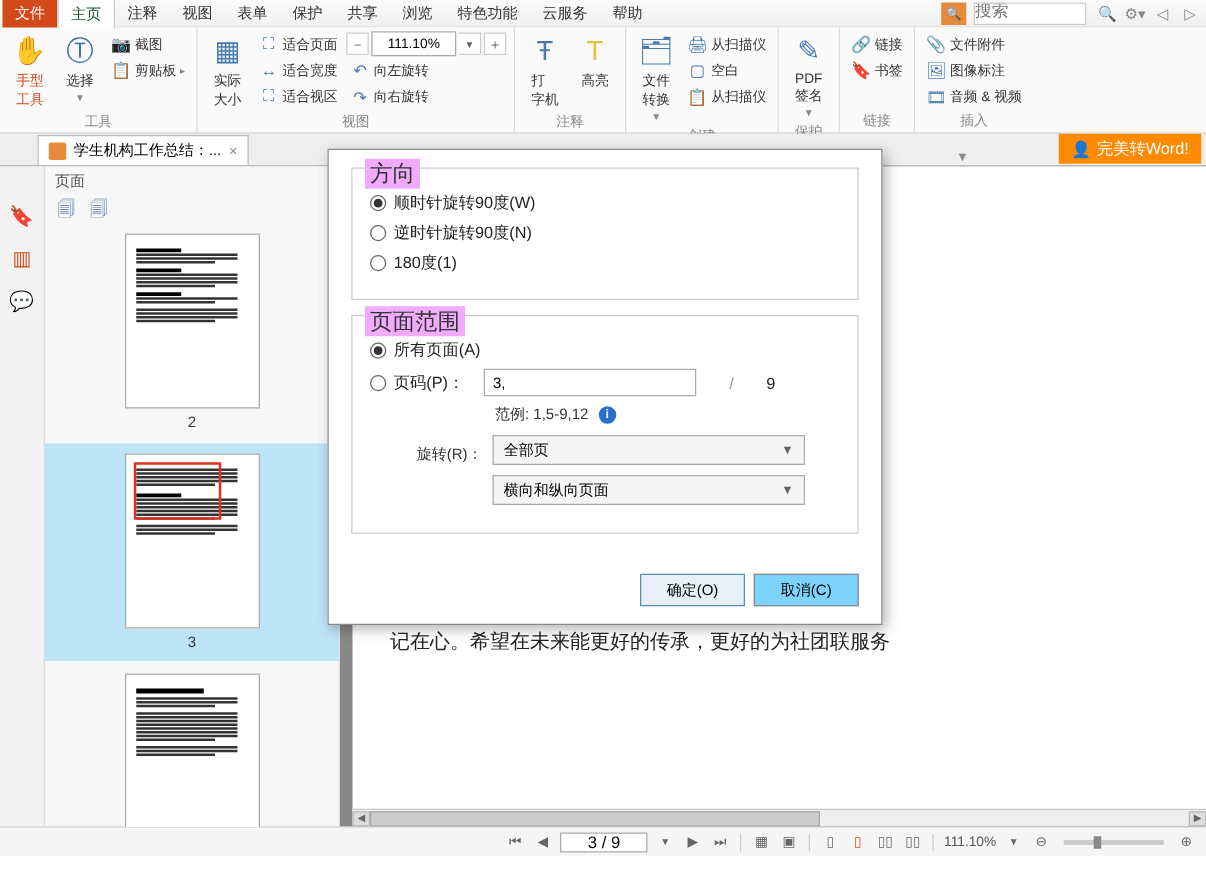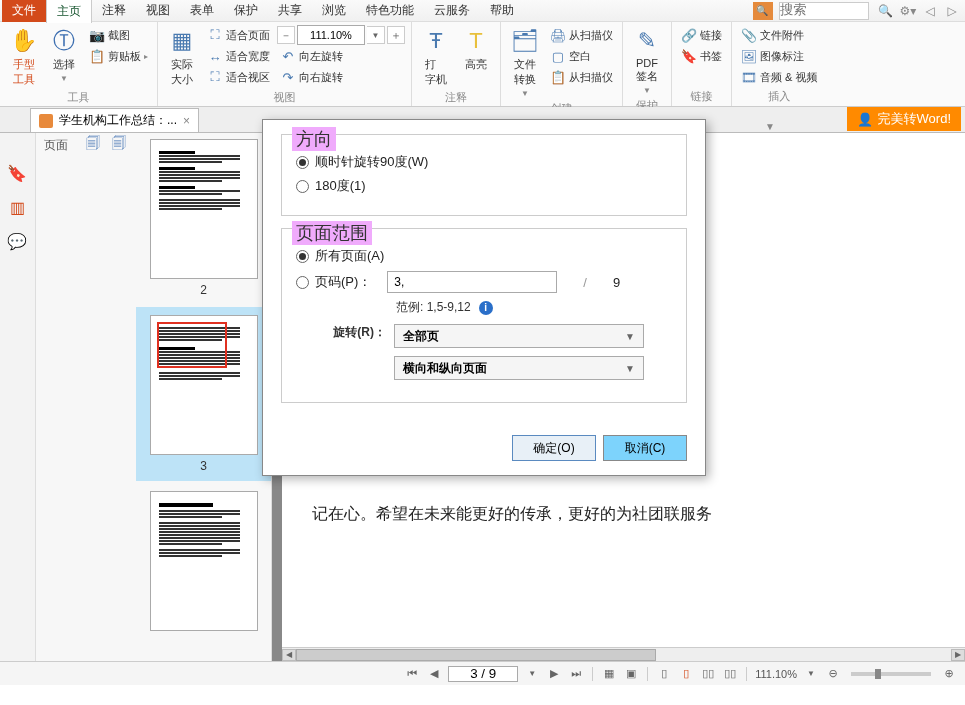--- a/index.html
+++ b/index.html
@@ -39,21 +39,21 @@
 .doc-tab .close { color:#888; cursor:pointer;}
 .word-btn { position:absolute; right:4px; top:0; height:24px; background:#ff8a00; color:#fff; display:flex; align-items:center; padding:0 10px; font-size:13px; gap:4px; cursor:pointer;}
 .tabstrip .tri { position:absolute; right:190px; color:#888; font-size:10px;}
 
 
 .main { display: flex; height: 528px; }
 .left-rail { width: 36px; background: #f3f3f3; border-right: 1px solid #ddd; display:flex; flex-direction:column; align-items:center; gap:14px; padding-top:30px;}
 .left-rail .ri { width:20px; height:20px; display:flex; align-items:center; justify-content:center; color:#888; font-size:16px; cursor:pointer;}
 .left-rail .ri.active { color:#d34a1a; }
 
-.pages-panel { width: 236px; background: #f7f7f7; border-right: 1px solid #ddd; display:flex; flex-direction:row;}
+.pages-panel { width: 236px; background: #f7f7f7; border-right: 1px solid #ddd; display:flex; flex-direction:column;}
 .pages-head { height: 24px; display:flex; align-items:center; padding:0 8px; font-size:12px; color:#555;}
 .pages-tools { height: 24px; display:flex; align-items:center; gap:12px; padding:0 10px;}
 .pages-tools .pt { color:#3c6eb0; font-size:14px; cursor:pointer;}
 .pages-scroll { flex:1; overflow-y:auto; padding: 6px 0 6px 0; }
 .thumb-wrap { display:flex; flex-direction:column; align-items:center; margin-bottom:10px;}
 .thumb { width: 108px; height: 140px; background:#fff; border:1px solid #aaa; padding:10px 8px; font-size:3px; line-height:4px; color:#222; overflow:hidden; position:relative;}
 .thumb.selbg { background:#fff;}
 .thumb-wrap.selected { background:#bde3f7; padding:8px 30px;}
 .thumb .redbox { position:absolute; top:6px; left:6px; width:70px; height:46px; border:2px solid #e03020;}
 .tnum { font-size:12px; color:#333; margin-top:4px;}
@@ -82,21 +82,21 @@
 
 .dialog { position:absolute; left:262px; top:119px; width:444px; background:#fff; border:1px solid #888; box-shadow: 3px 3px 10px rgba(0,0,0,0.3); z-index:100;}
 .dlg-title { height:26px; background:#0aa89e; color:#fff; display:flex; align-items:center; justify-content:space-between; padding:0 8px; font-size:12px;}
 .dlg-title .x { cursor:pointer; font-size:14px;}
 .dlg-body { padding: 14px 18px 12px; }
 .fieldset { border:1px solid #ccc; padding: 12px 14px 14px; margin-bottom: 12px; position:relative;}
 .fieldset .legend { position:absolute; top:-8px; left:10px; background:#f0abfc; padding:0 4px; font-size:18px; color:#333;}
 .radio-row { display:flex; align-items:center; gap:6px; font-size:13px; color:#222; margin: 6px 0; cursor:pointer;}
 .radio { width:13px; height:13px; border:1px solid #666; border-radius:50%; display:flex; align-items:center; justify-content:center;}
 .radio.checked::after { content:""; width:7px; height:7px; background:#333; border-radius:50%;}
-.form-row { display:flex; align-items:flex-start; gap:8px; margin:8px 0; font-size:13px;font-weight:bold;}
+.form-row { display:flex; align-items:flex-end; gap:8px; margin:8px 0; font-size:13px;}
 .form-row label { width:60px; text-align:right; font-size:12px; color:#333; margin-left:30px;}
 .txt-in { height:22px; border:1px solid #aaa; padding:0 6px; font-size:12px; background:#fff;}
 .slash { color:#999; margin:0 20px;}
 .example-row { display:flex; align-items:center; gap:8px; font-size:12px; color:#333; margin-left:100px; margin-top:6px;}
 .info-ico { width:14px; height:14px; background:#2a6fc9; color:#fff; border-radius:50%; font-size:10px; display:flex; align-items:center; justify-content:center; font-weight:bold;}
 .sel-in { height:24px; border:1px solid #aaa; background:#f5f5f5; display:flex; align-items:center; justify-content:space-between; padding:0 8px; width:250px; font-size:12px; cursor:pointer;}
 .sel-in .dd { color:#666; font-size:10px;}
 .dlg-buttons { display:flex; justify-content:flex-end; gap:7px; padding: 8px 18px 14px;}
 .dlg-btn { width:84px; height:26px; border:1px solid #888; background:#7dd3fc; font-size:12px; cursor:pointer; display:flex; align-items:center; justify-content:center;}
 .dlg-btn.primary { background:#e8f0f7; border-color:#5a8ac0;}
@@ -418,20 +418,24 @@
 <div class="dialog">
   <div class="dlg-body">
     <div class="fieldset">
       <div class="legend">方向</div>
       <div class="radio-row">
           <div class="radio checked"></div>
           <span>顺时针旋转90度(W)</span>
         </div>
       <div class="radio-row">
           <div class="radio"></div>
+          <span>逆时针旋转90度(N)</span>
+        </div>
+      <div class="radio-row">
+          <div class="radio"></div>
           <span>180度(1)</span>
         </div>
     </div>
     <div class="fieldset">
       <div class="legend">页面范围</div>
       <div class="radio-row">
           <div class="radio checked"></div>
           <span>所有页面(A)</span>
         </div>
       <div class="radio-row">

